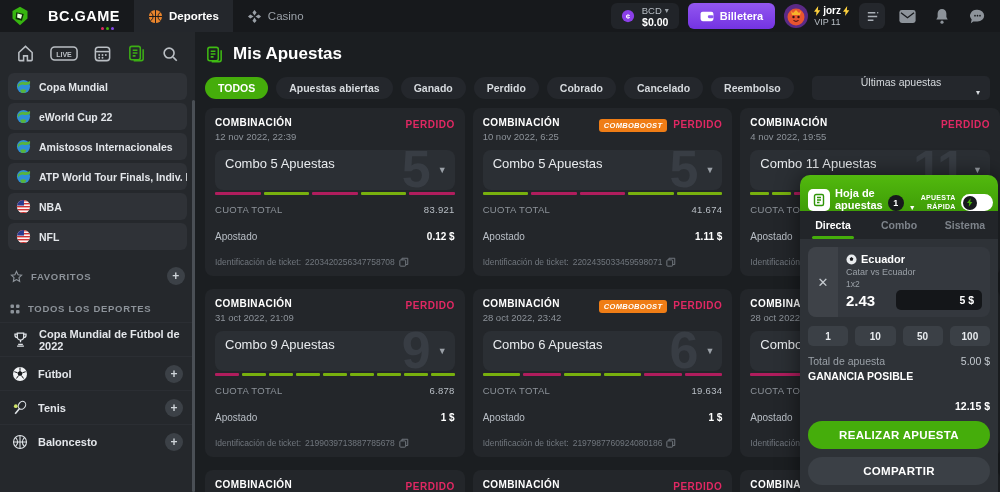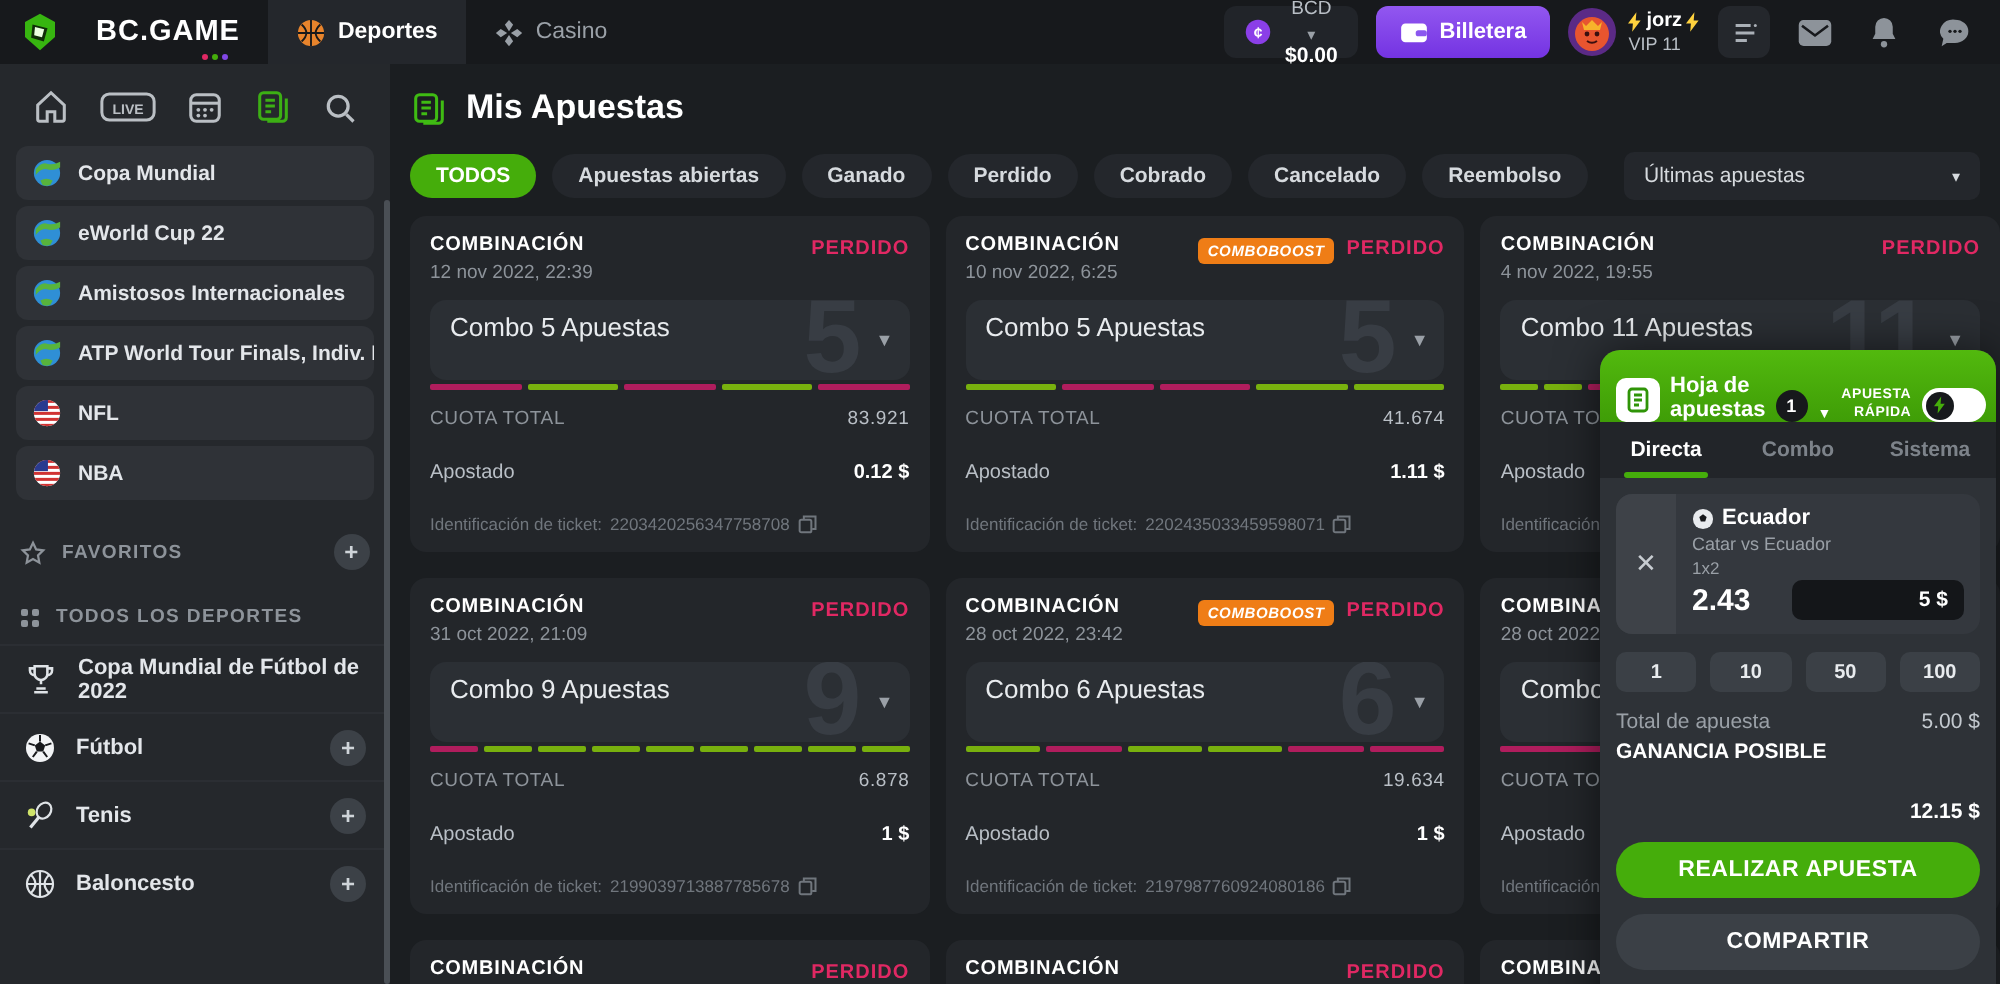--- a/index.html
+++ b/index.html
@@ -15,21 +15,21 @@
 
   
   .topbar{height:32px;background:var(--topbar);display:flex;align-items:center;padding:0 10px;}
   .brand{display:flex;align-items:center;gap:18px;font-weight:bold;font-size:14.5px;color:#fff;letter-spacing:.5px;margin-right:14px;position:relative;}
   .brand .dots{position:absolute;right:6px;bottom:-4px;display:flex;gap:2px;}
   .brand .dots i{width:3px;height:3px;border-radius:50%;display:block;}
   .top-tab{display:flex;align-items:center;gap:6px;height:32px;padding:0 14px;font-size:11.5px;color:#9aa0a7;cursor:pointer;}
   .top-tab.active{background:#24272c;color:#fff;font-weight:bold;}
   .top-right{margin-left:auto;display:flex;align-items:center;gap:9px;}
   .balance-box{display:flex;align-items:center;gap:7px;background:#212429;border-radius:6px;padding:2px 10px;height:26px;}
-  .bal-top{display:flex;align-items:center;gap:3px;font-size:9.5px;color:#b9bfc6;flex-direction:column;}
+  .bal-top{display:flex;align-items:center;gap:3px;font-size:9.5px;color:#b9bfc6;}
   .bal-amt{font-size:10.5px;font-weight:bold;color:#fff;text-align:center;}
   .caret{font-size:8px;color:#9aa0a7;}
   .wallet-btn{height:26px;padding:0 12px;background:linear-gradient(180deg,#9257f0,#7433e2);border-radius:6px;display:flex;align-items:center;gap:6px;color:#fff;font-weight:bold;font-size:11px;cursor:pointer;}
   .user{display:flex;align-items:center;gap:6px;}
   .user-col{line-height:1.2;}
   .user-name{font-size:10px;font-weight:bold;color:#fff;display:flex;align-items:center;gap:2px;}
   .user-vip{font-size:9px;color:#b9bfc6;}
   .util-btn{width:26px;height:26px;border-radius:6px;display:flex;align-items:center;justify-content:center;cursor:pointer;}
   .util-btn.boxed{background:#24272c;}
 
@@ -49,21 +49,21 @@
   .sport-row{height:34px;display:flex;align-items:center;gap:10px;padding:0 12px;font-size:11px;font-weight:bold;color:#e3e6ea;border-top:1px solid #2b2e33;cursor:pointer;}
   .sport-row .btn-circle{margin-left:auto;}
   .side-scroll{position:absolute;right:0px;top:68px;bottom:0;width:3px;background:#4a4f55;border-radius:2px;}
 
   
   .content{flex:1;padding:10px 0 0 10px;overflow:hidden;}
   .title-row{display:flex;align-items:center;gap:9px;font-size:17px;font-weight:bold;color:#fff;padding:2px 0 12px;}
   .filter-row{display:flex;align-items:center;gap:8px;padding:0 10px 8px 0;}
   .chip{height:22px;padding:0 13px;border-radius:11px;background:#24272c;color:#d6dade;font-size:10.5px;font-weight:bold;display:flex;align-items:center;cursor:pointer;white-space:nowrap;}
   .chip.active{background:var(--accent);color:#fff;}
-  .sort{margin-left:auto;width:178px;height:24px;background:#24272c;border-radius:5px;display:flex;align-items:center;padding:0 10px;font-size:10.5px;color:#d6dade;cursor:pointer;}
+  .sort{margin-left:auto;width:178px;height:24px;background:#24272c;border-radius:5px;display:flex;align-items:center;padding:0 10px;font-size:10.5px;color:#d6dade;cursor:pointer;flex-direction:column;}
   .sort .caret{margin-left:auto;color:#d6dade;}
 
   .cards{display:grid;grid-template-columns:repeat(3,1fr);gap:13px 8px;}
   .card{background:var(--card);border-radius:8px;height:168px;position:relative;padding:9px 10px;}
   .card-head{display:flex;justify-content:space-between;}
   .c-type{font-size:10px;font-weight:bold;letter-spacing:.4px;color:#fff;}
   .c-date{font-size:9.5px;color:#8d939a;margin-top:3px;}
   .c-right{display:flex;gap:6px;align-items:flex-start;padding-top:2px;}
   .boost{background:var(--boost);color:#fff;font-size:7.5px;font-weight:bold;font-style:italic;padding:2px 5px;border-radius:3px;letter-spacing:.3px;}
   .status{color:var(--lost);font-size:10px;font-weight:bold;letter-spacing:.5px;}
@@ -342,21 +342,21 @@
                     <rect y="1" width="16" height="1.6"></rect>
                     <rect y="4.2" width="16" height="1.6"></rect>
                     <rect y="7.4" width="16" height="1.6"></rect>
                     <rect y="10.6" width="16" height="1.6"></rect>
                     <rect y="13.8" width="16" height="1.6"></rect>
                   </g>
                   <rect x="1" width="7.5" height="7" fill="#2a3b8f"></rect>
                 </g>
               </svg>
             </span>
-    <span>NFL</span>
+    <span>NBA</span>
   </div>
           <div class="quick-item">
     <span class="q-icon">
               <svg width="15" height="15" viewBox="0 0 16 16">
                 <defs>
                   <clipPath id="fc">
                     <circle cx="8" cy="8" r="7"></circle>
                   </clipPath>
                 </defs>
                 <g clip-path="url(#fc)">
@@ -365,21 +365,21 @@
                     <rect y="1" width="16" height="1.6"></rect>
                     <rect y="4.2" width="16" height="1.6"></rect>
                     <rect y="7.4" width="16" height="1.6"></rect>
                     <rect y="10.6" width="16" height="1.6"></rect>
                     <rect y="13.8" width="16" height="1.6"></rect>
                   </g>
                   <rect x="1" width="7.5" height="7" fill="#2a3b8f"></rect>
                 </g>
               </svg>
             </span>
-    <span>NBA</span>
+    <span>NFL</span>
   </div>
         </div>
 
       <div class="section-head" style="padding-top:14px;">
         <span>
             <svg width="13" height="13" viewBox="0 0 14 14" fill="none" stroke="#8d939a" stroke-width="1.2">
               <path d="M7 1.5l1.7 3.6 3.8.5-2.8 2.7.7 3.9L7 10.3l-3.4 1.9.7-3.9L1.5 5.6l3.8-.5z"></path>
             </svg>
           </span>
         <span>FAVORITOS</span>

